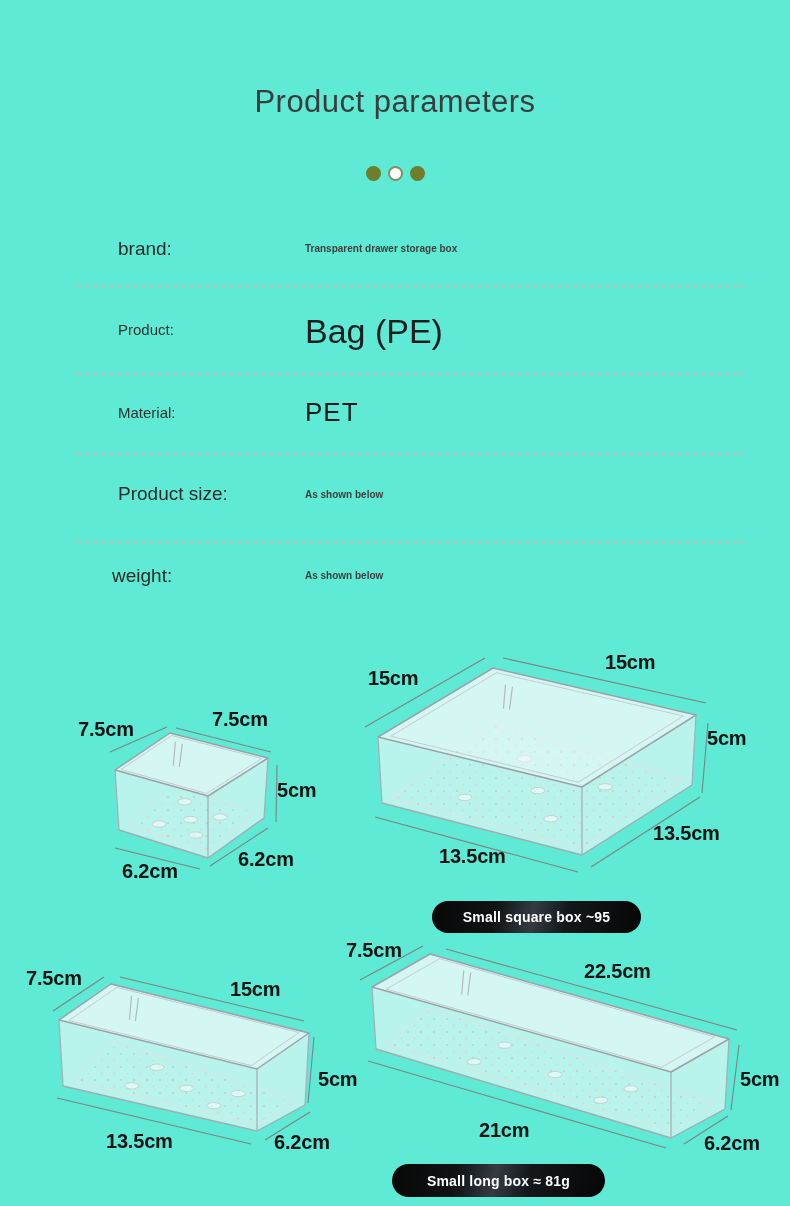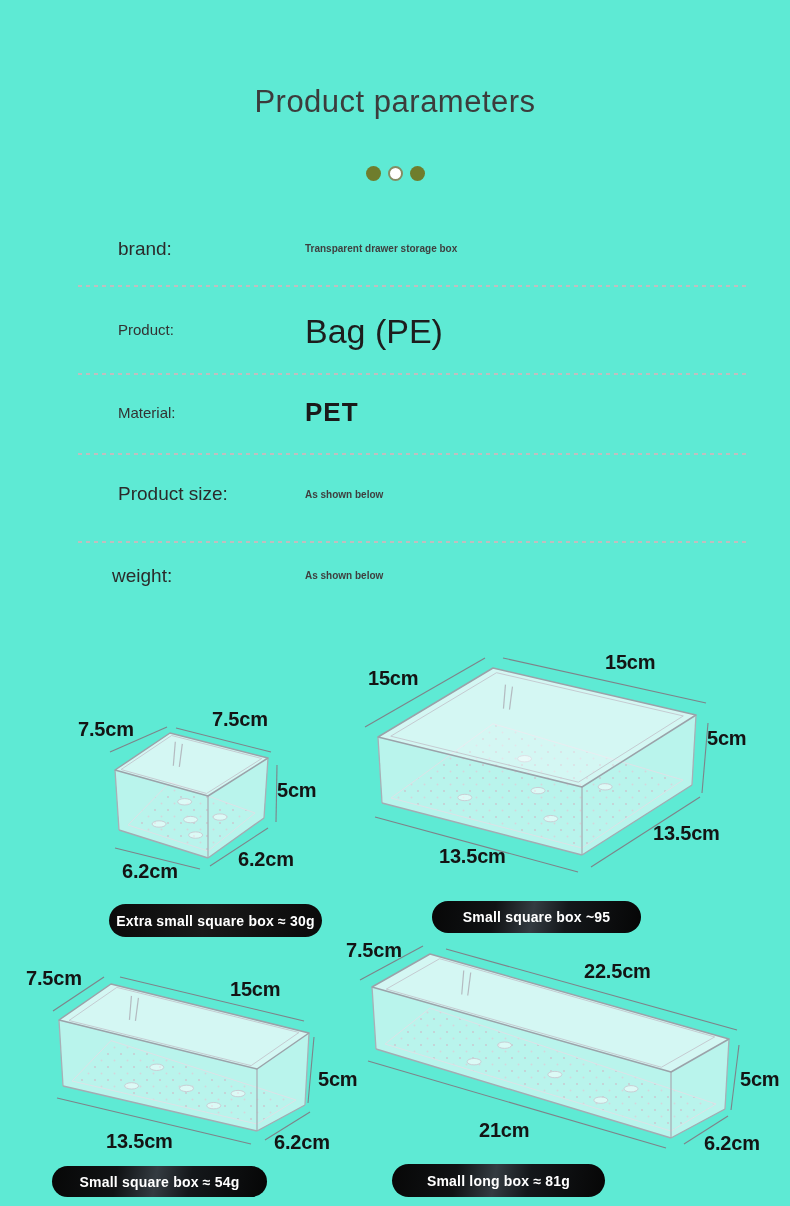--- a/index.html
+++ b/index.html
@@ -14,21 +14,21 @@
     left:0;top:84px;width:790px;text-align:center;
     font-size:31px;font-weight:500;color:#3c3c3c;letter-spacing:.5px;
   }
   .dots{left:0;top:166px;width:790px;display:flex;justify-content:center;gap:7px;}
   .dot{width:15px;height:15px;border-radius:50%;background:#6f7d2d;}
   .dot.outline{background:#ffffff;border:2px solid #858c63;box-sizing:border-box;}
   
   .spec-label-lg{font-size:19px;font-weight:500;color:#2b2b2b;}
   .spec-label-sm{font-size:15px;font-weight:400;color:#333;}
   .spec-value-lg{font-size:34px;font-weight:500;color:#1d1d1d;}
-  .spec-value-xl{font-size:26px;font-weight:700;color:#1a1a1a;letter-spacing:1px;}
+  .spec-value-xl{font-size:26px;font-weight:400;color:#1a1a1a;letter-spacing:1px;}
   .spec-value-sm{font-size:10px;font-weight:700;color:#3f3f3f;}
   .dash{
     left:78px;width:672px;height:2px;
     background:repeating-linear-gradient(90deg,#bfbfbf 0 4px,transparent 4px 8px);
   }
   
   .dim{
     font-size:20px;font-weight:600;color:#141414;letter-spacing:-.2px;white-space:nowrap;
   }
   
@@ -102,21 +102,20 @@
         <line x1="76" y1="25" x2="171" y2="49" stroke="#7e8389" stroke-width="1.1"></line>
         <line x1="177" y1="62" x2="176" y2="119" stroke="#7e8389" stroke-width="1.1"></line>
         <line x1="15" y1="145" x2="100" y2="166" stroke="#7e8389" stroke-width="1.1"></line>
         <line x1="110" y1="163" x2="168" y2="125" stroke="#7e8389" stroke-width="1.1"></line>
       </svg>
     <div class="abs dim" style="left:78px;top:718px">7.5cm</div>
     <div class="abs dim" style="left:212px;top:708px">7.5cm</div>
     <div class="abs dim" style="left:277px;top:779px">5cm</div>
     <div class="abs dim" style="left:122px;top:860px">6.2cm</div>
     <div class="abs dim" style="left:238px;top:848px">6.2cm</div>
-    <div class="abs pill plain" style="left:109px;top:904px;width:213px;height:33px">Extra small square box ≈ 30g</div>
   </div>
 
   <div class="group">
     <svg id="tray-2" style="left:363px;top:645px" width="400" height="250" viewBox="0 0 400 250">
         <defs>
           <pattern id="tray-2-dots" patternUnits="userSpaceOnUse" width="13" height="13">
             <circle cx="3" cy="3" r="1.1" fill="#c7cdd3"></circle>
             <circle cx="9.5" cy="9.5" r="1" fill="#d2d7dc"></circle>
           </pattern>
         </defs>
@@ -178,21 +177,20 @@
         <line x1="67" y1="4" x2="251" y2="48" stroke="#7e8389" stroke-width="1.1"></line>
         <line x1="261" y1="64" x2="255" y2="130" stroke="#7e8389" stroke-width="1.1"></line>
         <line x1="4" y1="125" x2="198" y2="171" stroke="#7e8389" stroke-width="1.1"></line>
         <line x1="212" y1="167" x2="257" y2="139" stroke="#7e8389" stroke-width="1.1"></line>
       </svg>
     <div class="abs dim" style="left:26px;top:967px">7.5cm</div>
     <div class="abs dim" style="left:230px;top:978px">15cm</div>
     <div class="abs dim" style="left:318px;top:1068px">5cm</div>
     <div class="abs dim" style="left:106px;top:1130px">13.5cm</div>
     <div class="abs dim" style="left:274px;top:1131px">6.2cm</div>
-    <div class="abs pill" style="left:52px;top:1166px;width:215px;height:31px">Small square box ≈ 54g</div>
   </div>
 
   <div class="group">
     <svg id="tray-4" style="left:353px;top:938px" width="395" height="227" viewBox="0 0 395 227">
         <defs>
           <pattern id="tray-4-dots" patternUnits="userSpaceOnUse" width="13" height="13">
             <circle cx="3" cy="3" r="1.1" fill="#c7cdd3"></circle>
             <circle cx="9.5" cy="9.5" r="1" fill="#d2d7dc"></circle>
           </pattern>
         </defs>

